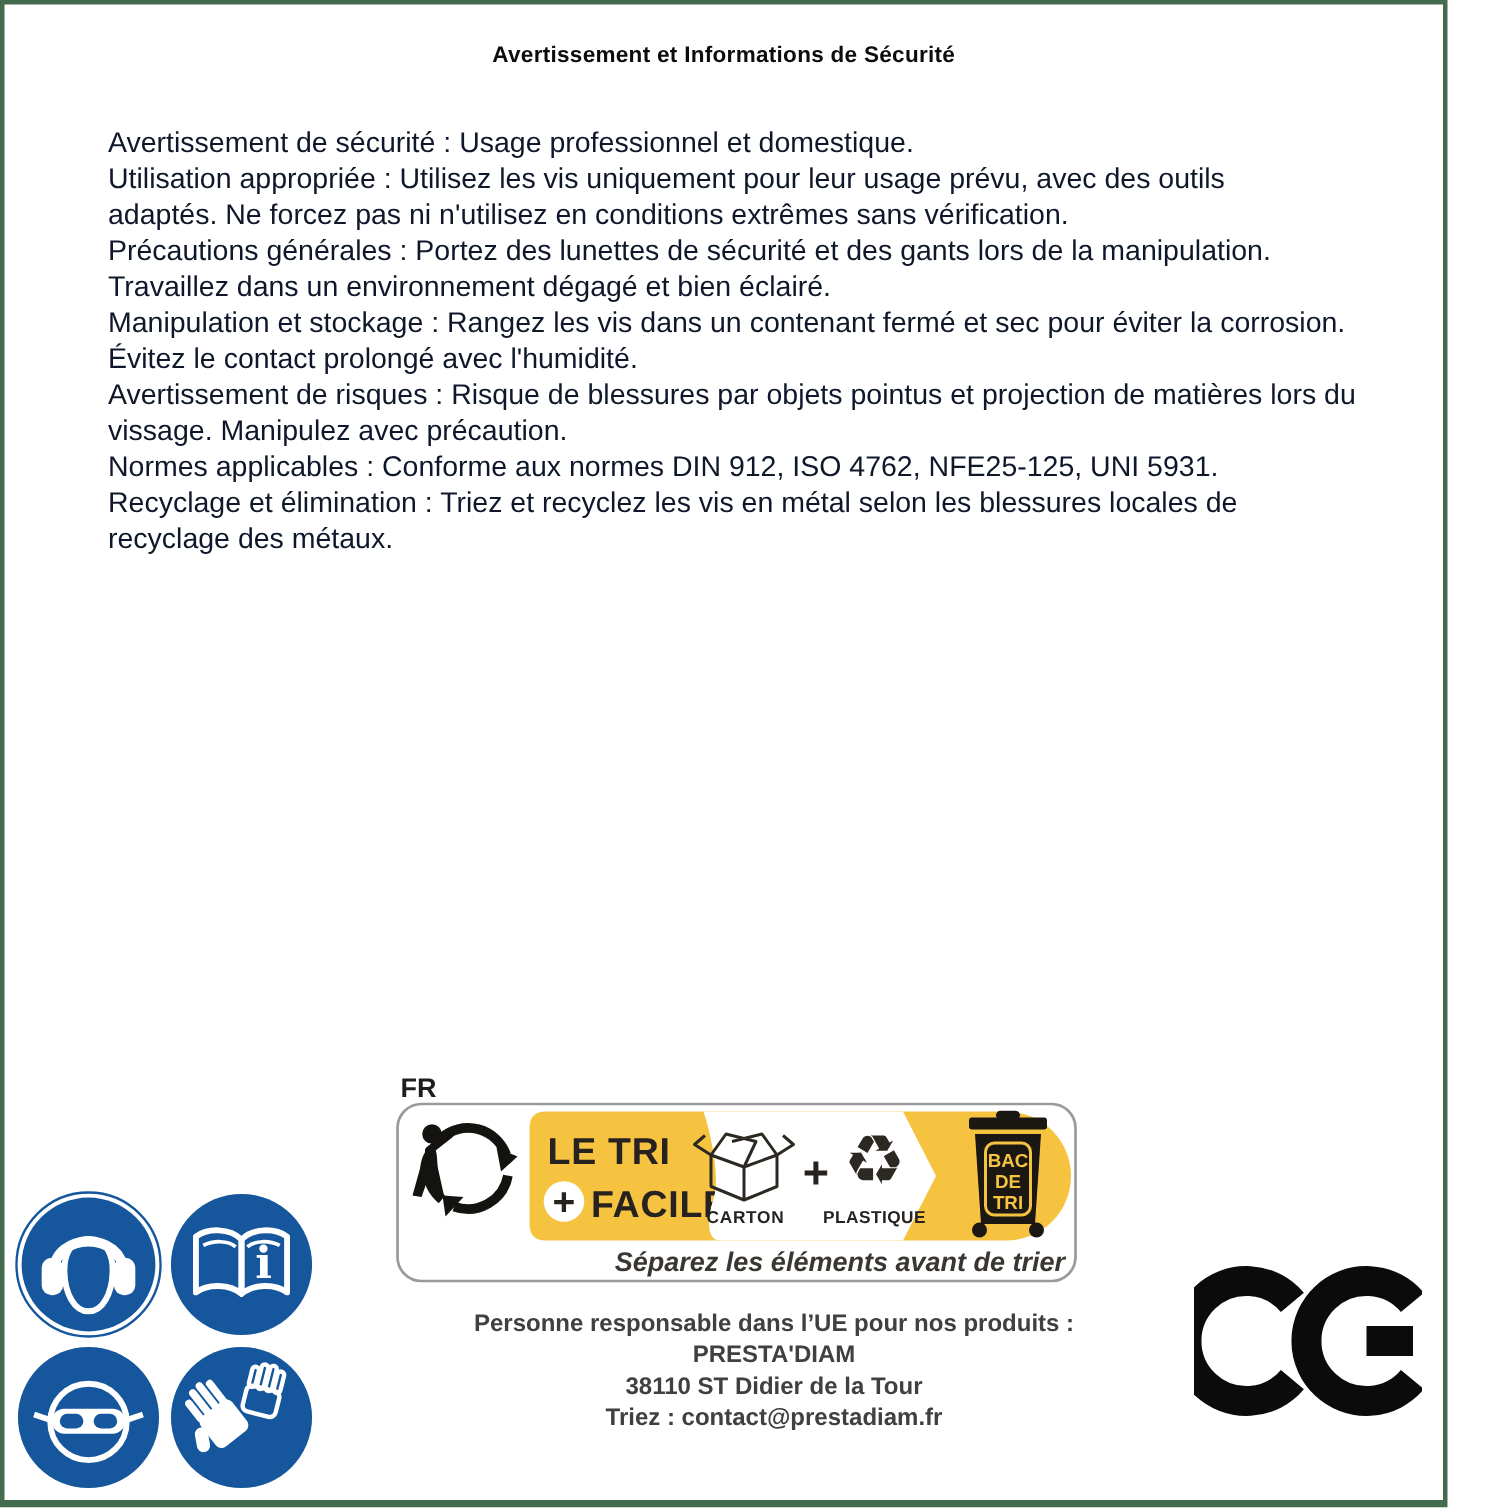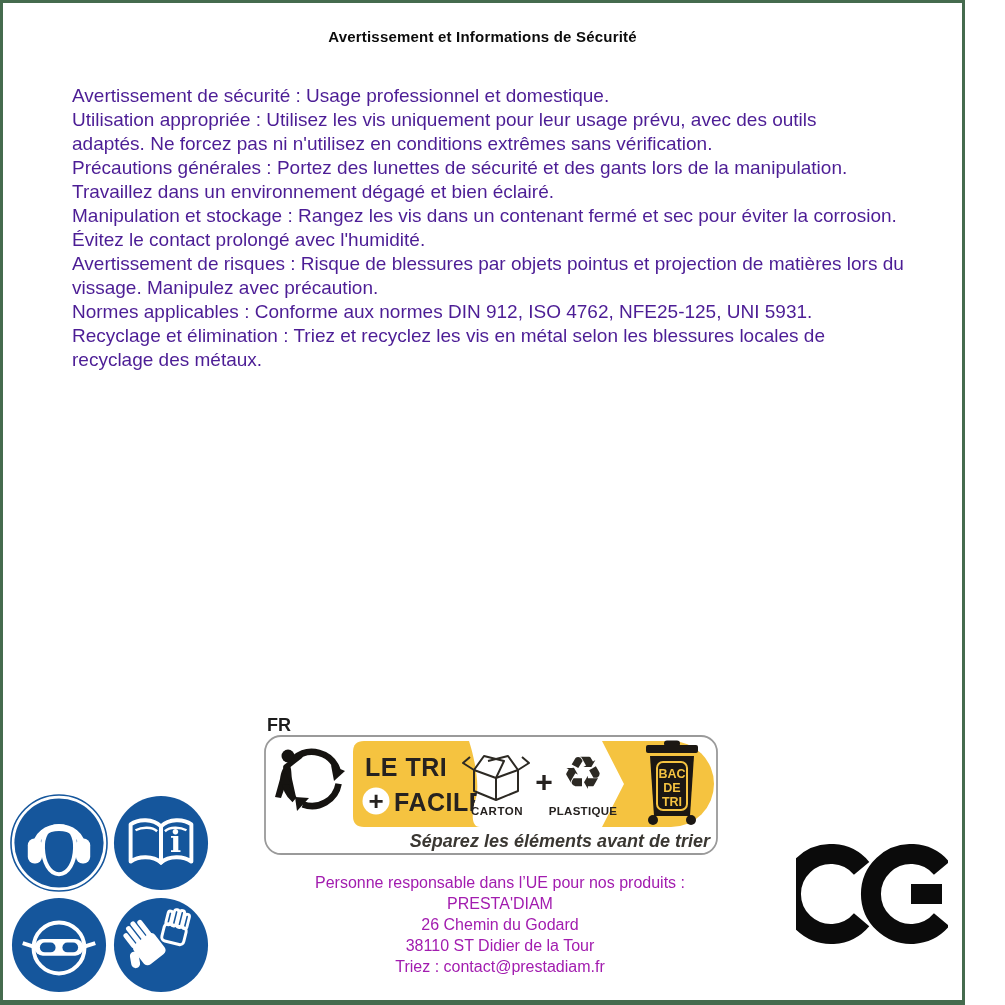--- a/index.html
+++ b/index.html
@@ -8,27 +8,27 @@
     background:#fff;font-family:"Liberation Sans",sans-serif;color:#111;
     border-style:solid;border-color:#456b4e;border-width:3px 3px 5px 3px;
     overflow:hidden;
   }
   .title{
     position:absolute;top:25px;left:0;right:0;text-align:center;
     font-size:15px;font-weight:bold;letter-spacing:.2px;color:#0c0c0c;
   }
   .body-text{
     position:absolute;top:81px;left:69px;width:895px;
-    font-size:19px;line-height:24px;color:#4c1d95;
+    font-size:19px;line-height:24px;color:#0f172a;
   }
   .fr-label{position:absolute;left:264px;top:712px;font-size:18px;font-weight:bold;color:#1d1d1d;}
   .banner{position:absolute;left:261px;top:731px;width:455px;height:122px;}
   .address{
-    position:absolute;left:236px;top:869px;width:522px;text-align:center;
-    font-size:16px;font-weight:normal;line-height:21px;color:#a21caf;
+    position:absolute;left:252px;top:869px;width:522px;text-align:center;
+    font-size:16px;font-weight:bold;line-height:21px;color:#404040;
   }
   .ce{position:absolute;left:793px;top:841px;width:152px;height:101px;}
   .picto{position:absolute;width:98px;height:98px;}
   .picto.p1{left:7px;top:791px;}
   .picto.p2{left:109px;top:791px;}
   .picto.p3{left:7px;top:893px;}
   .picto.p4{left:109px;top:893px;}
   svg text{font-family:"Liberation Sans",sans-serif;}
 </style>
 </head>
@@ -154,21 +154,20 @@
       <text x="408" y="58" font-size="12.5" font-weight="bold" fill="#f5c340" text-anchor="middle">DE</text>
       <text x="408" y="72" font-size="12.5" font-weight="bold" fill="#f5c340" text-anchor="middle">TRI</text>
     </g>
 
     <text x="446" y="113" font-size="18" font-weight="bold" font-style="italic" fill="#3a3732" text-anchor="end">Séparez les éléments avant de trier</text>
   </svg>
 
   <div class="address">
     <div>Personne responsable dans l’UE pour nos produits :</div>
     <div>PRESTA'DIAM</div>
-    <div>26 Chemin du Godard</div>
     <div>38110 ST Didier de la Tour</div>
     <div>Triez : contact@prestadiam.fr</div>
   </div>
 
   <svg class="ce" viewBox="0 0 152 101">
     <path d="M65.6,24.3 A40,40 0 1 0 65.6,75.7" stroke="#0b0b0b" stroke-width="20" fill="none"></path>
     <path d="M145.6,24.3 A40,40 0 1 0 145.6,75.7" stroke="#0b0b0b" stroke-width="20" fill="none"></path>
     <path d="M115,50 L146,50" stroke="#0b0b0b" stroke-width="20" fill="none"></path>
   </svg>
 

